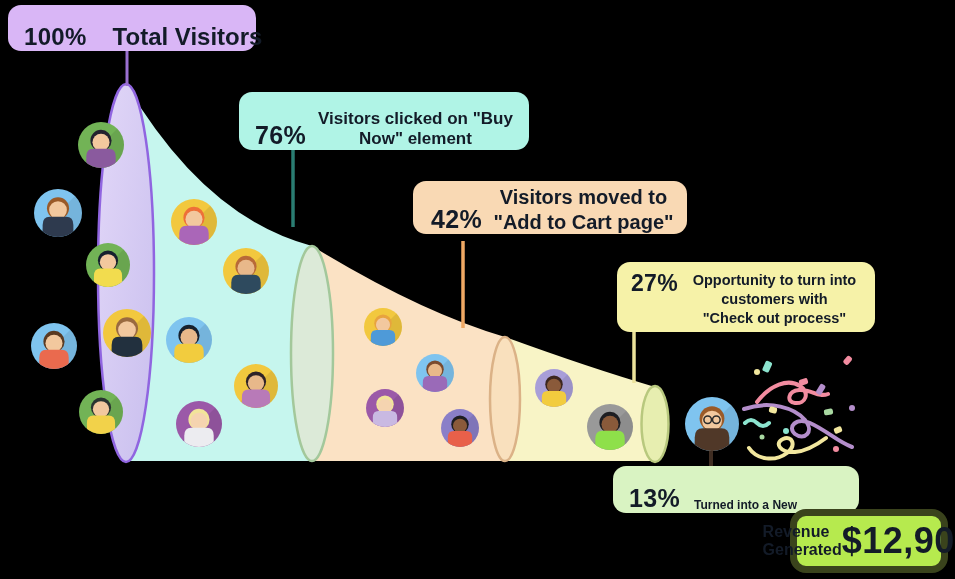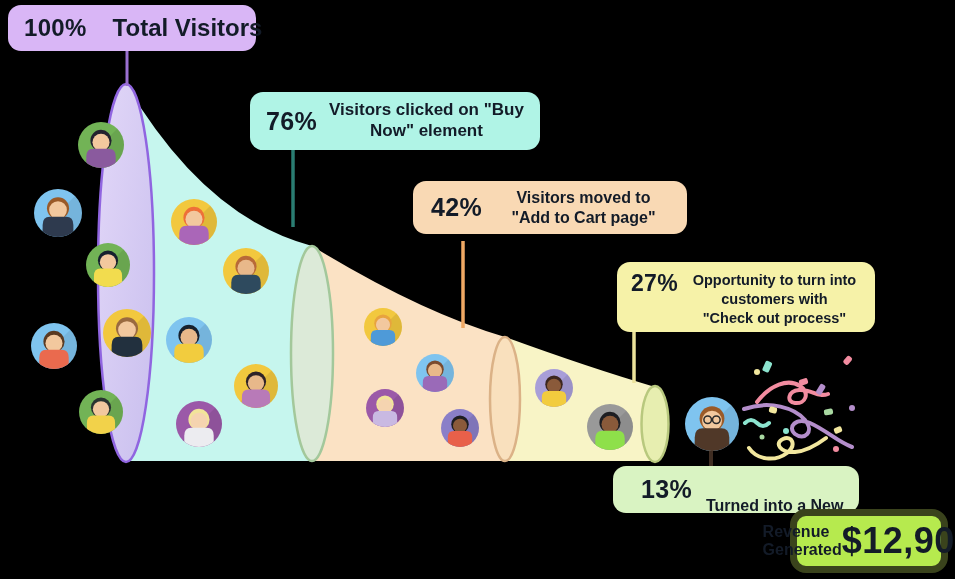--- a/index.html
+++ b/index.html
@@ -1,38 +1,38 @@
 <!DOCTYPE html>
 <html style="--conf-pink: #f28ca0; --conf-purple: #b48ecb; --conf-yellow: #f2e79e; --conf-teal: #8ce4cf; --conf-green: #a9d9a2;"><head>
 <meta charset="utf-8">
 <style>
   html,body{margin:0;padding:0;background:#000;}
   .stage{position:relative;width:955px;height:579px;background:#000;overflow:hidden;
          font-family:"Liberation Sans",sans-serif;color:#131b28;}
   svg.scene{position:absolute;left:0;top:0;}
-  .label-box{position:absolute;display:flex;align-items:center;border-radius:13px;
+  .label-box{position:absolute;display:flex;align-items:flex-end;border-radius:13px;
              font-weight:700;box-sizing:border-box;}
   .pct{font-weight:700;letter-spacing:.3px;flex:0 0 auto;}
   .txt{flex:1 1 auto;text-align:center;line-height:1.22;}
   .txt .line{white-space:nowrap;}
   .b1{left:8px;top:5px;width:248px;height:46px;padding:0 16px;}
   .b1 .pct{font-size:24px;margin-right:26px;}
   .b1 .txt{text-align:left;font-size:24px;}
-  .b2{left:250px;top:92px;width:290px;height:58px;padding:0 12px 0 16px;}
+  .b2{left:239px;top:92px;width:290px;height:58px;padding:0 12px 0 16px;}
   .b2 .pct{font-size:25px;margin-right:8px;}
   .b2 .txt{font-size:17px;}
   .b3{left:413px;top:181px;width:274px;height:53px;padding:0 12px 0 18px;}
   .b3 .pct{font-size:25px;margin-right:10px;}
-  .b3 .txt{font-size:16px;}
+  .b3 .txt{font-size:20px;}
   .b4{left:617px;top:262px;width:258px;height:70px;padding:0 10px 0 14px;align-items:flex-start;}
   .b4 .pct{font-size:23px;margin:8px 6px 0 0;}
   .b4 .txt{font-size:14.5px;margin-top:9px;line-height:1.3;}
   .b5{left:613px;top:466px;width:246px;height:47px;padding:0 10px 0 16px;}
-  .b5 .pct{font-size:25px;margin-right:14px;margin-left:12px;}
-  .b5 .txt{text-align:left;font-size:16px;margin-top:32px;}
+  .b5 .pct{font-size:25px;margin-right:14px;}
+  .b5 .txt{text-align:left;font-size:12px;margin-top:32px;}
   .revenue{position:absolute;left:790px;top:509px;width:158px;height:64px;border-radius:16px;
            border:7px solid #0ea5e9;display:flex;flex-direction:row;align-items:center;
            justify-content:center;box-sizing:border-box;font-weight:700;}
   .revenue .title{font-size:16px;line-height:1.1;}
   .revenue .amount{font-size:36px;line-height:1.15;letter-spacing:.5px;}
   .confetti .rib{fill:none;stroke-width:4;stroke-linecap:round;}
   .conf-pink{stroke:var(--conf-pink,#f28ca0);} .bit-pink{fill:var(--conf-pink,#f28ca0);}
   .conf-purple{stroke:var(--conf-purple,#b48ecb);} .bit-purple{fill:var(--conf-purple,#b48ecb);}
   .conf-yellow{stroke:var(--conf-yellow,#f2e79e);} .bit-yellow{fill:var(--conf-yellow,#f2e79e);}
   .conf-teal{stroke:var(--conf-teal,#8ce4cf);} .bit-teal{fill:var(--conf-teal,#8ce4cf);} .bit-green{fill:var(--conf-green,#a9d9a2);}

